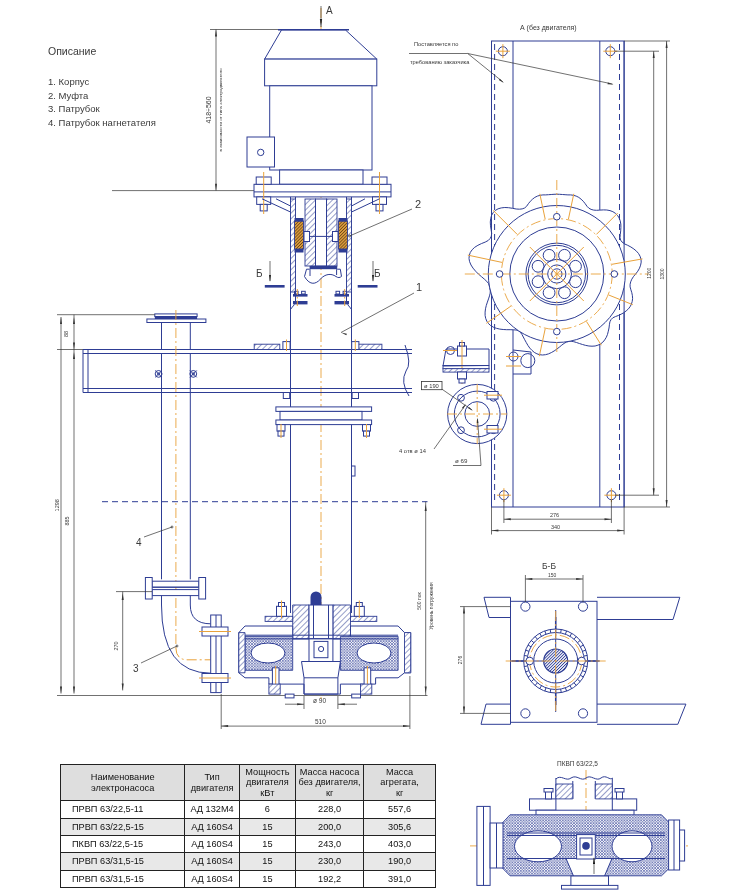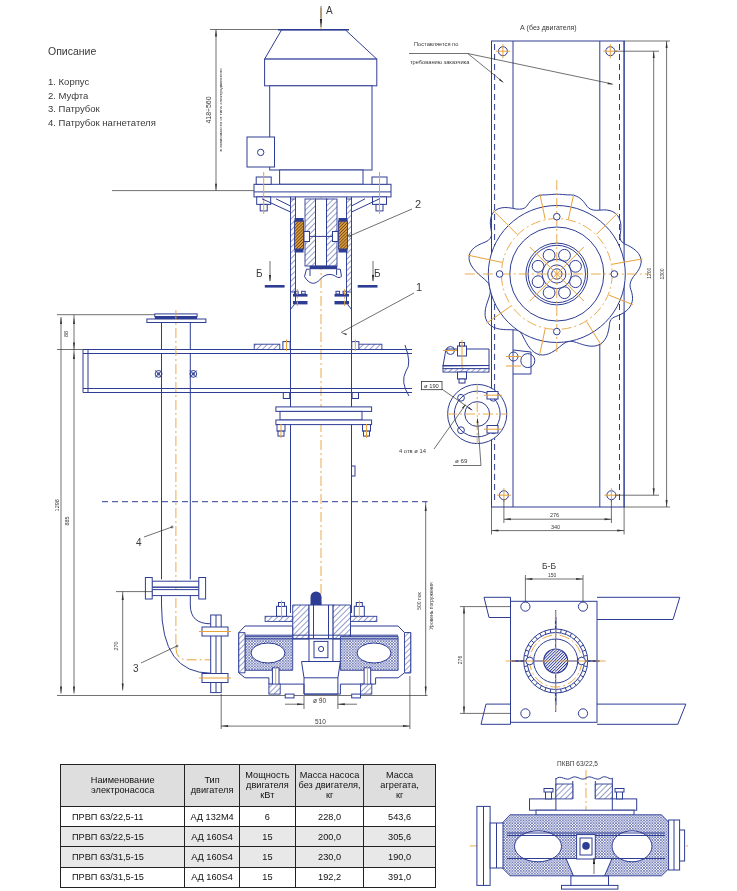--- a/index.html
+++ b/index.html
@@ -519,28 +519,35 @@
 <th>Тип<br>двигателя</th>
 <th>Мощность<br>двигателя<br>кВт</th>
 <th>Масса насоса<br>без двигателя,<br>кг</th>
 <th>Масса<br>агрегата,<br>кг</th>
       </tr>
 <tr style="height:17.6px">
         <td class="l">ПРВП 63/22,5-11</td>
         <td>АД 132М4</td>
         <td>6</td>
         <td>228,0</td>
-        <td>543,6</td>
+        <td>557,6</td>
       </tr>
 <tr class="g" style="height:17px">
         <td class="l">ПРВП 63/22,5-15</td>
         <td>АД 160S4</td>
         <td>15</td>
         <td>200,0</td>
         <td>305,6</td>
+      </tr>
+<tr style="height:17.6px">
+        <td class="l">ПКВП 63/22,5-15</td>
+        <td>АД 160S4</td>
+        <td>15</td>
+        <td>243,0</td>
+        <td>403,0</td>
       </tr>
 <tr class="g" style="height:17.6px">
         <td class="l">ПРВП 63/31,5-15</td>
         <td>АД 160S4</td>
         <td>15</td>
         <td>230,0</td>
         <td>190,0</td>
       </tr>
 <tr style="height:17.6px">
         <td class="l">ПРВП 63/31,5-15</td>

